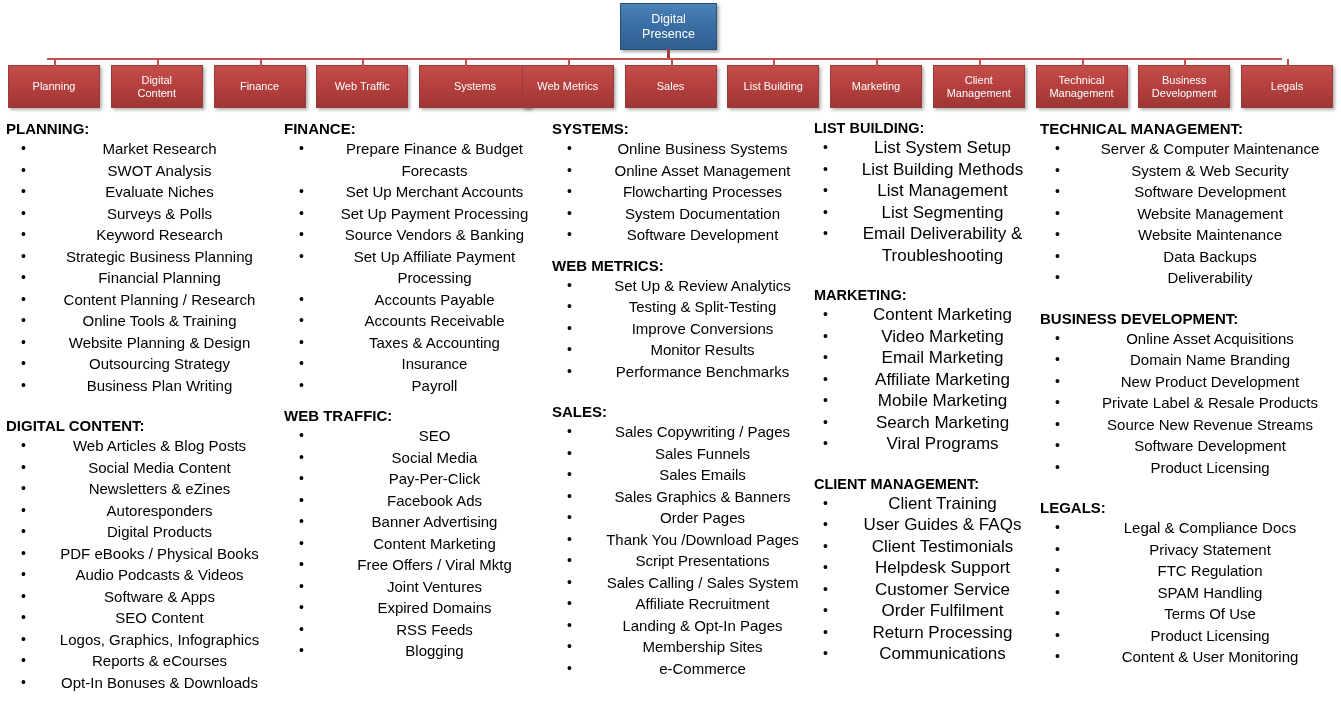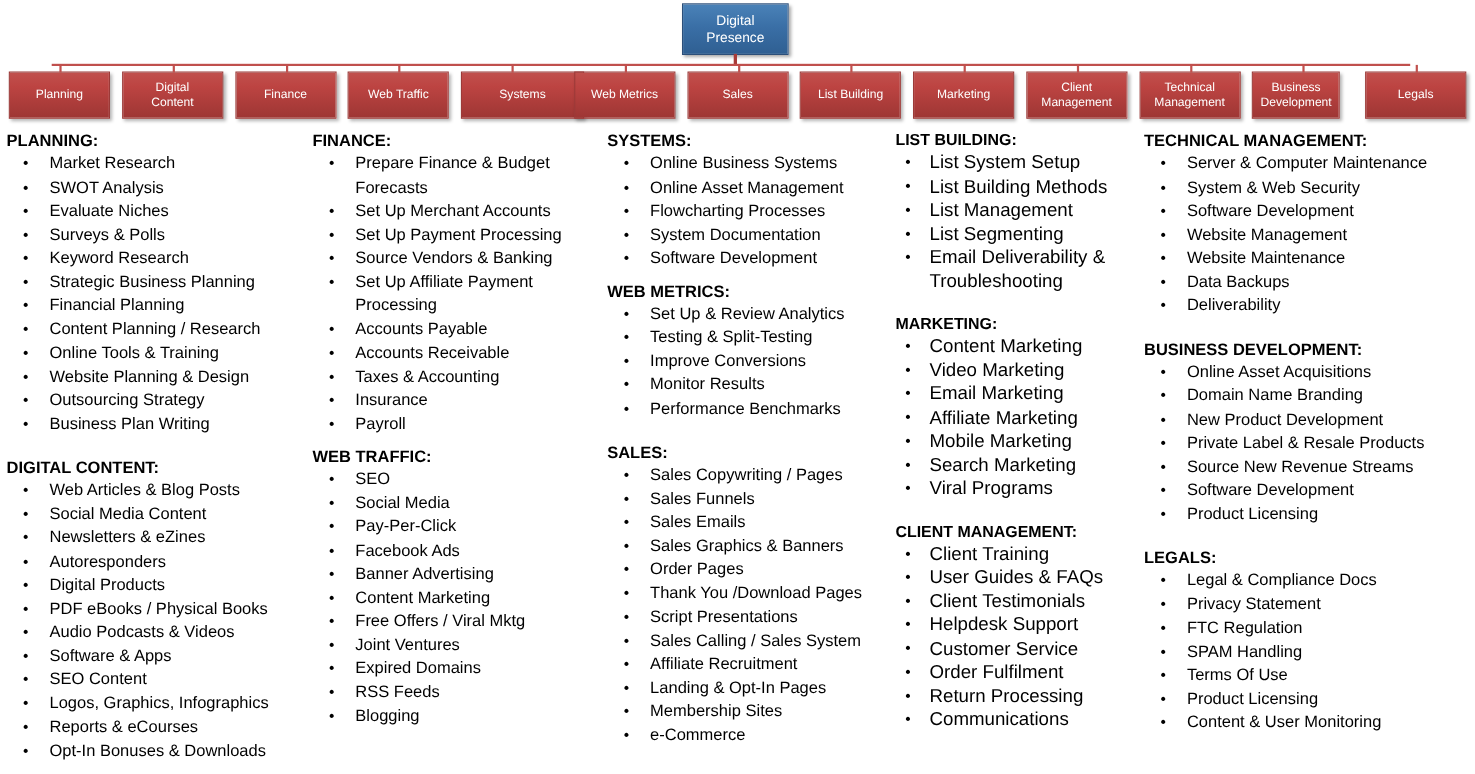--- a/index.html
+++ b/index.html
@@ -75,20 +75,21 @@
     color:#000;
     margin:0 0 1px 0;
     white-space:nowrap;
   }
   .col-4 .sec-title{ font-size:14.5px; }
 
   ul.items{
     list-style:none;
     margin:0 0 0 0;
     padding:0;
+    text-align:center;
   }
   ul.items li{
     position:relative;
     padding-left:39px;
     font-size:15px;
     line-height:21.5px;
     color:#000;
   }
   .col-4 ul.items li{ font-size:17px; line-height:21.5px; padding-left:31px; }
   ul.items li::before{
@@ -170,21 +171,21 @@
           <span>Client</span>
           <span>Management</span>
         </div>
       </div>
       <div class="node" style="left: 1035.5px; width: 92px;">
         <div>
           <span>Technical</span>
           <span>Management</span>
         </div>
       </div>
-      <div class="node" style="left: 1138.25px; width: 80px;">
+      <div class="node" style="left: 1138.25px; width: 92px;">
         <div>
           <span>Business</span>
           <span>Development</span>
         </div>
       </div>
       <div class="node" style="left: 1241px; width: 92px;">
         <div>
           <span>Legals</span>
         </div>
       </div>

